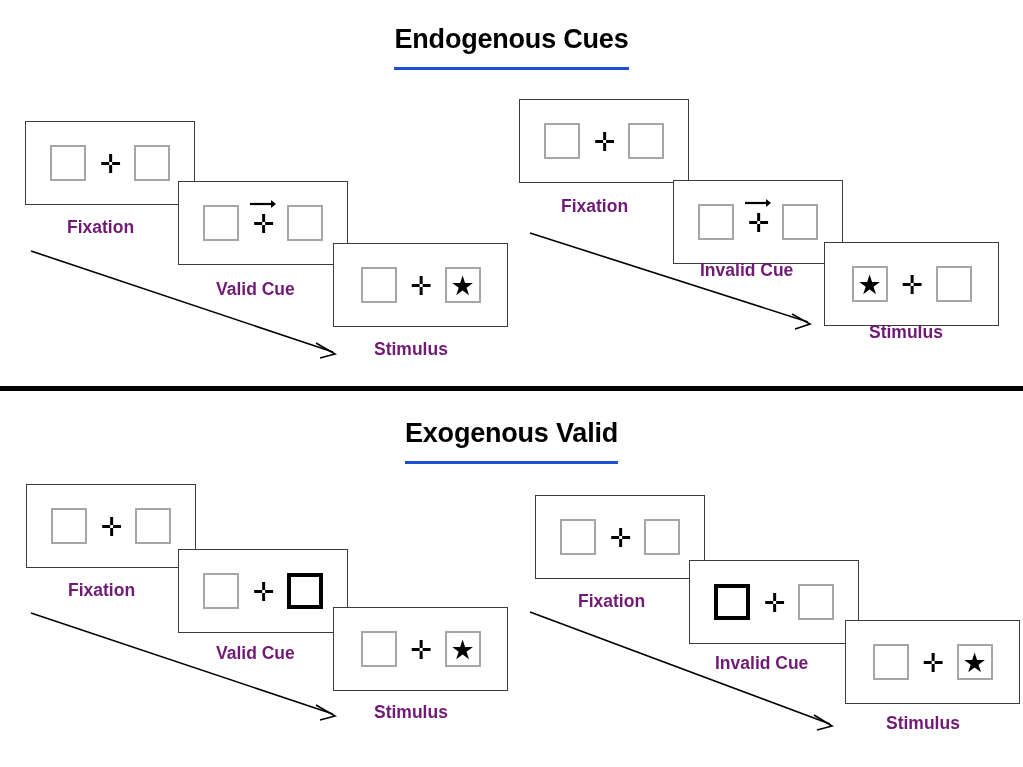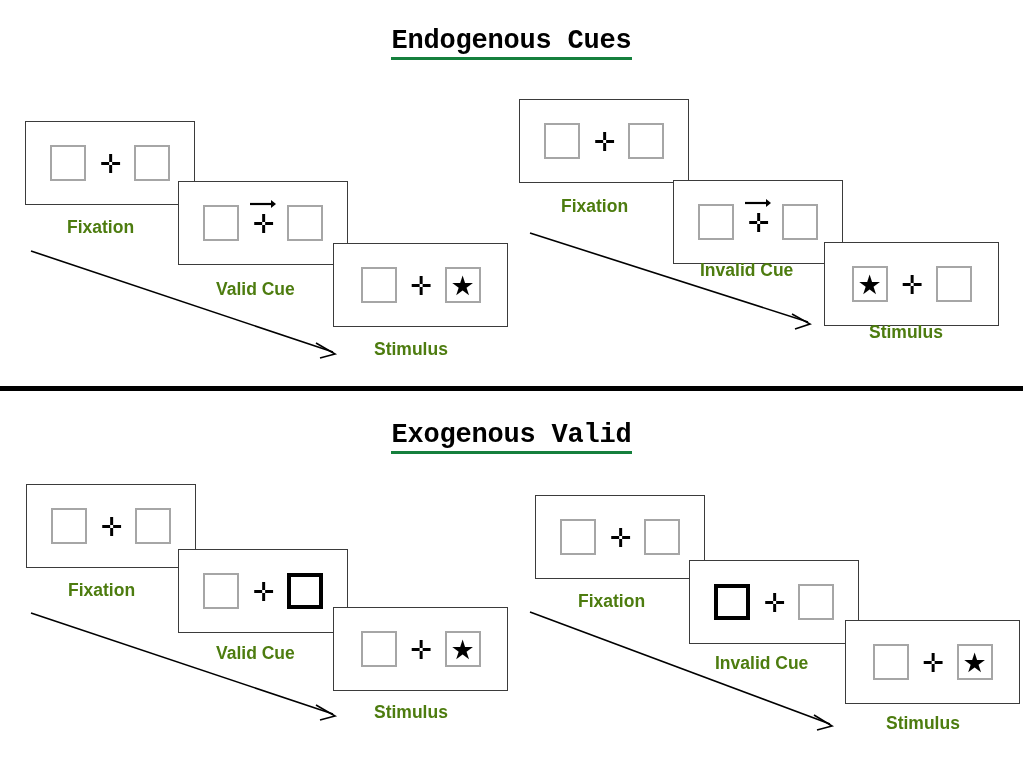--- a/index.html
+++ b/index.html
@@ -20,23 +20,22 @@
   .section-title {
     position: absolute;
     width: 1023px;
     text-align: center;
     font-size: 27px;
     font-weight: bold;
     letter-spacing: -0.2px;
     color: #000;
   }
   .section-title span {
-    border-bottom: 3px solid #15803d;
-    padding-bottom: 1px;
-    font-family: Liberation Mono, monospace;
+    border-bottom: 3px solid #1d4ed8;
+    padding-bottom: 13px;
   }
   #title-endogenous { top: 24px; }
   #title-exogenous  { top: 418px; }
 
   
   #divider {
     position: absolute;
     left: 0;
     top: 386px;
     width: 1023px;
@@ -113,21 +112,21 @@
     font-family: "DejaVu Sans", sans-serif;
     color: #000;
   }
 
   
   .caption {
     position: absolute;
     font-size: 17.5px;
     font-weight: bold;
     white-space: nowrap;
-    color: #4d7c0f;
+    color: #701a75;
   }
 
   
   .timeline-arrow {
     position: absolute;
     pointer-events: none;
   }
 </style>
 </head>
 <body>

